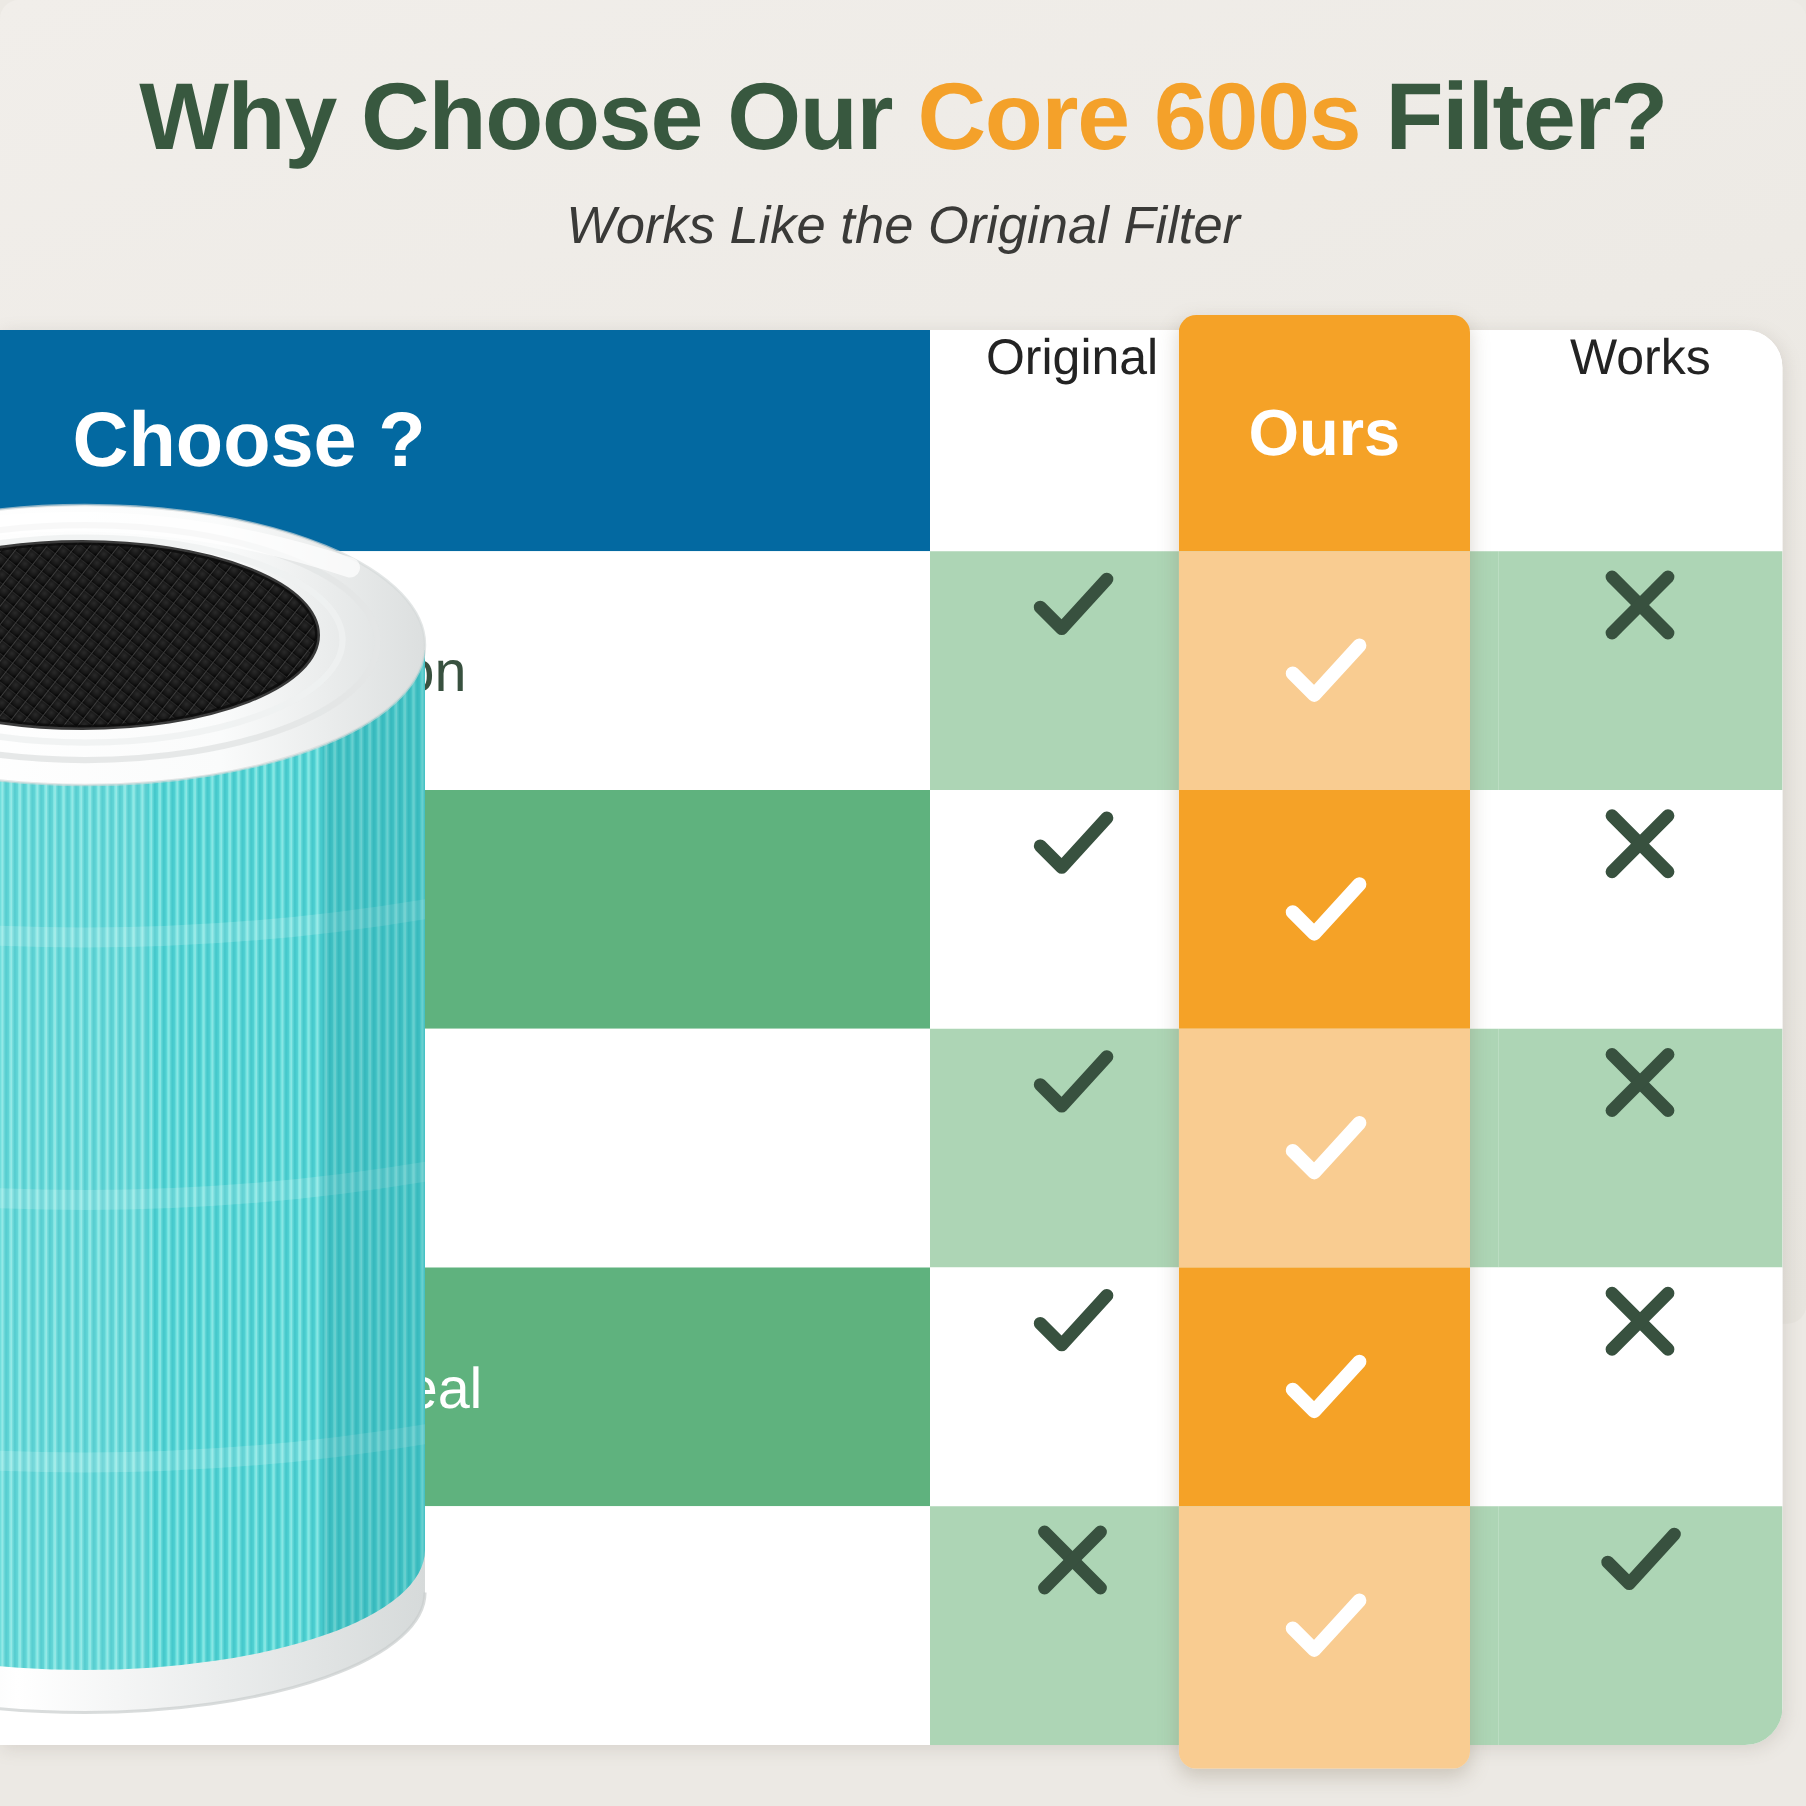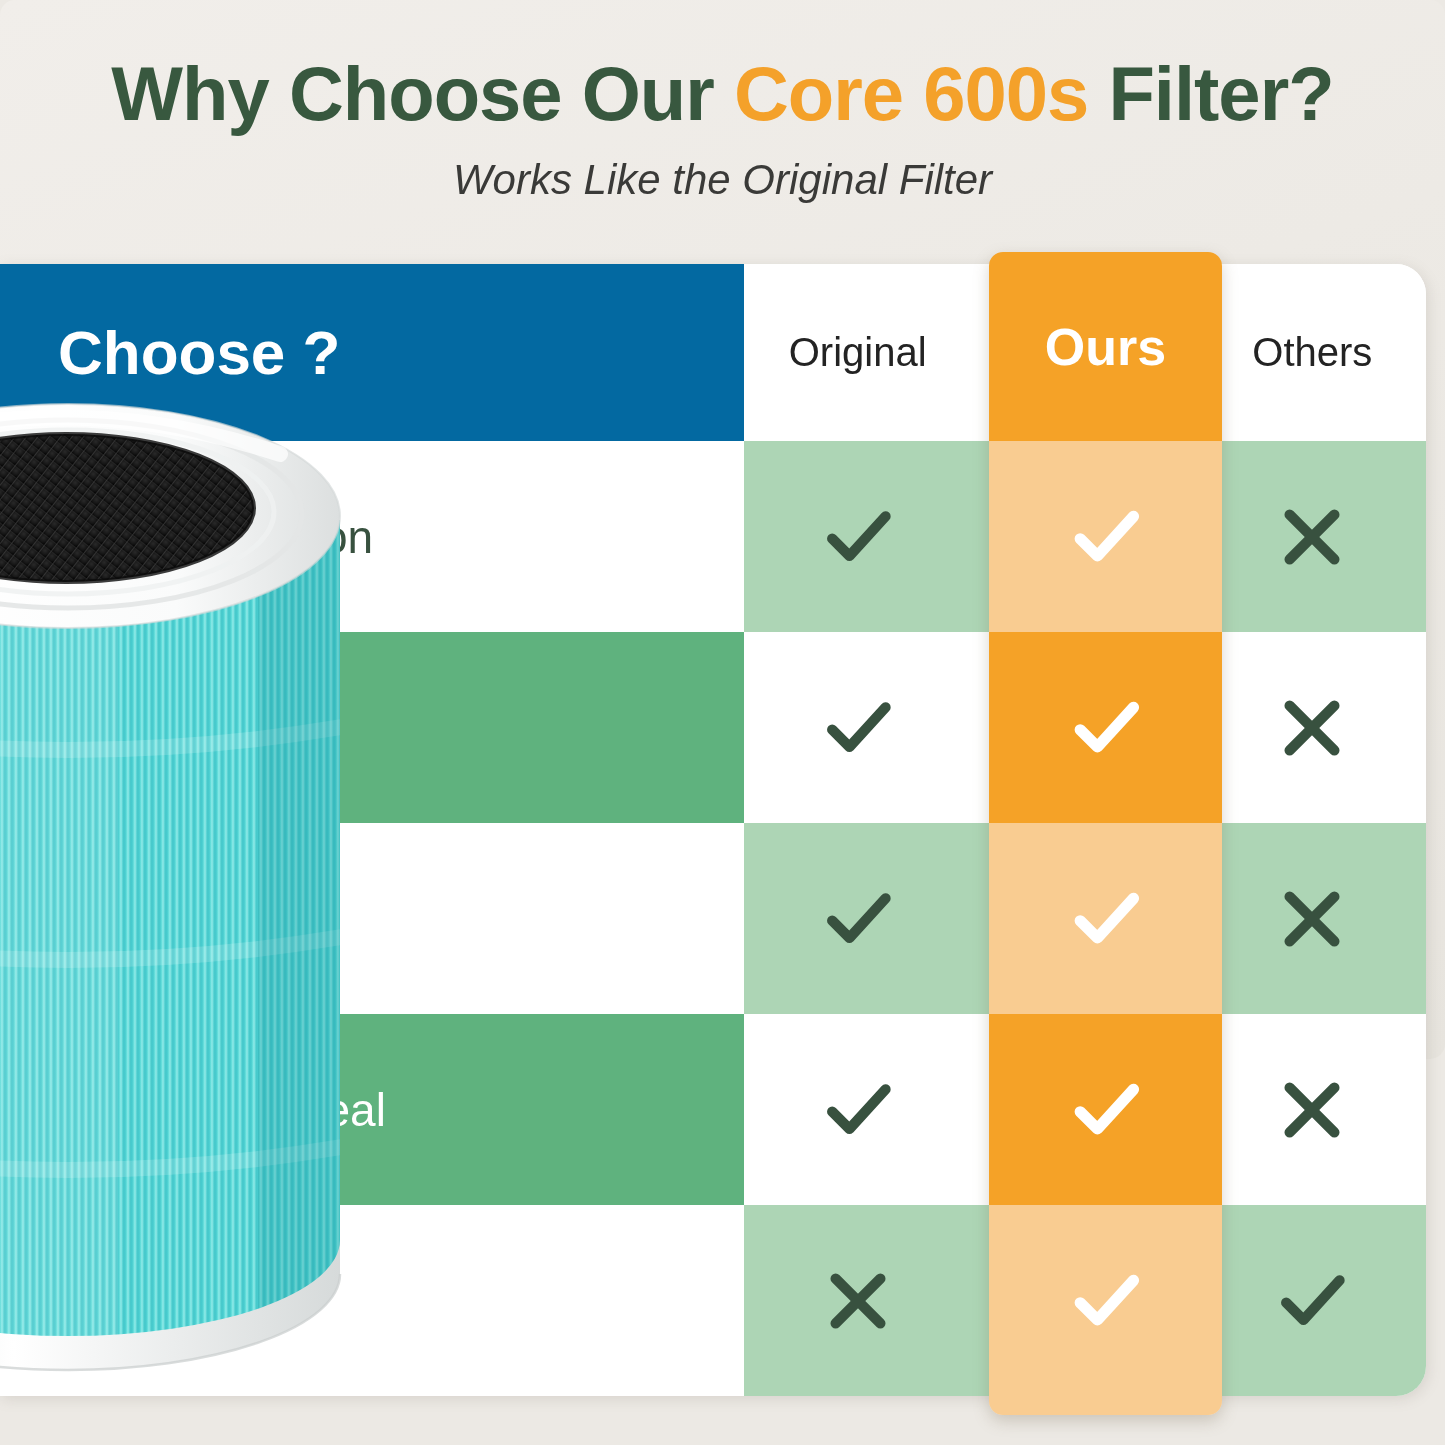--- a/index.html
+++ b/index.html
@@ -30,21 +30,21 @@
           overflow:hidden; }
 
   .table { position:absolute; inset:0; display:flex; flex-direction:column; }
 
   .row { display:flex; width:100%; }
   .row.hdr { height:177px; }
   .row.data { height:191px; }
 
   
   .c-label { width:744px; display:flex; align-items:center; padding-left:28px; }
-  .c-data  { flex:1; display:flex; align-items:center; justify-content:center; }
+  .c-data  { flex:1; display:flex; align-items:flex-start; justify-content:center; }
 
   
   .hdr .c-label { background:#0369a1; }
   .hdr-title { font-size:62px; font-weight:bold; color:#FFFFFF; letter-spacing:0px;
                margin-left:30px; }
   .hdr .c-data { background:#FFFFFF; }
   .col-head { font-size:40px; color:#232323; font-weight:400; }
 
   
   .row.tint-a .c-label { background:#FFFFFF; }
@@ -56,21 +56,21 @@
   .row.tint-a .feat { color:#38513F; }
   .row.tint-b .feat { color:#FFFFFF; }
 
   
   .mark { width:86px; height:86px; display:block; }
   .mark path, .mark line { stroke-linecap:round; stroke-linejoin:round; fill:none; }
   .mark.dark path, .mark.dark line { stroke:#38513F; }
   .mark.light path, .mark.light line { stroke:#FFFFFF; }
 
   
-  .ours-col { position:absolute; left:989px; top:252px; width:233px; height:1163px;
+  .ours-col { position:absolute; left:943px; top:252px; width:233px; height:1163px;
               border-radius:14px;
               box-shadow:0 6px 16px rgba(120,105,80,0.28);
               overflow:hidden; z-index:5;
               display:flex; flex-direction:column; }
   .ours-head { height:189px; background:#F5A227;
                display:flex; align-items:center; justify-content:center; }
   .ours-head-label { font-size:52px; font-weight:bold; color:#FFFFFF; }
   .ours-cell { height:191px; display:flex; align-items:center; justify-content:center; }
   .ours-cell.a { background:#F9CC91; }
   .ours-cell.b { background:#F5A227; }
@@ -97,21 +97,21 @@
 
       <div class="row hdr">
         <div class="c-label">
           <span class="hdr-title">Choose ?</span>
         </div>
         <div class="c-data">
           <span class="col-head">Original</span>
         </div>
         <div class="c-data"></div>
         <div class="c-data">
-          <span class="col-head">Others</span>
+          <span class="col-head">Works</span>
         </div>
       </div>
 
       <div class="row data tint-a">
         <div class="c-label">
           <span class="feat">99.97% Filtration</span>
         </div>
         <div class="c-data">
           <svg class="mark dark" viewBox="0 0 100 100">
               <path d="M20 52 L40 72 L82 26" stroke-width="12"></path>

